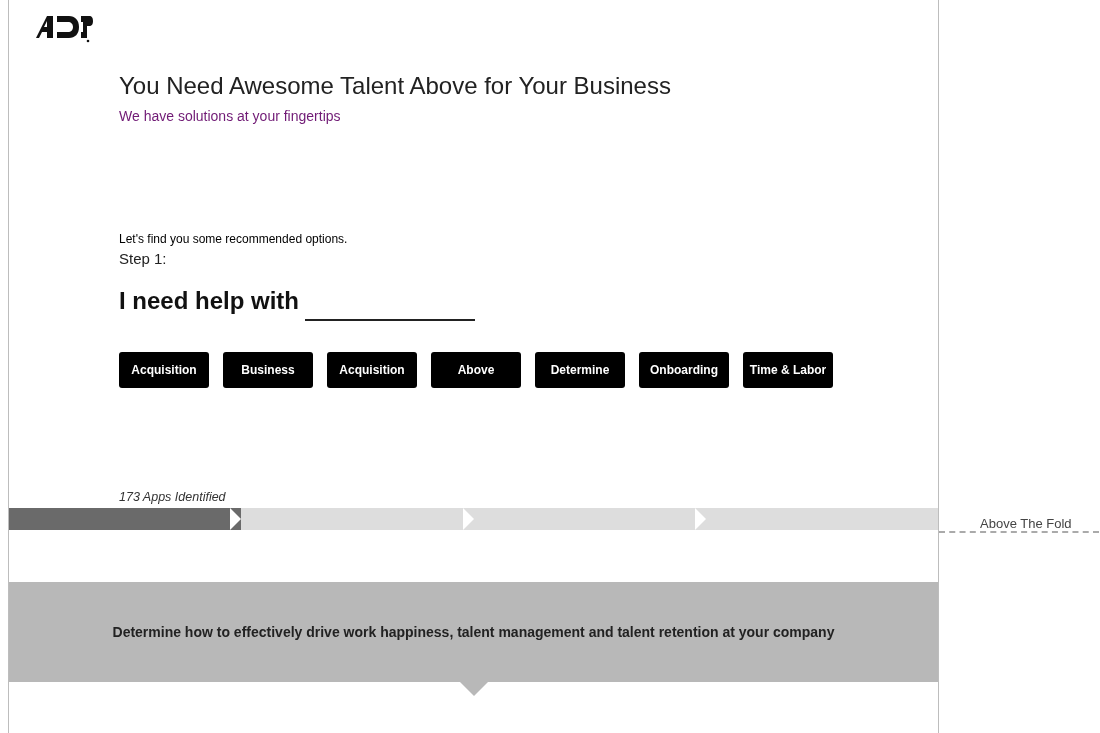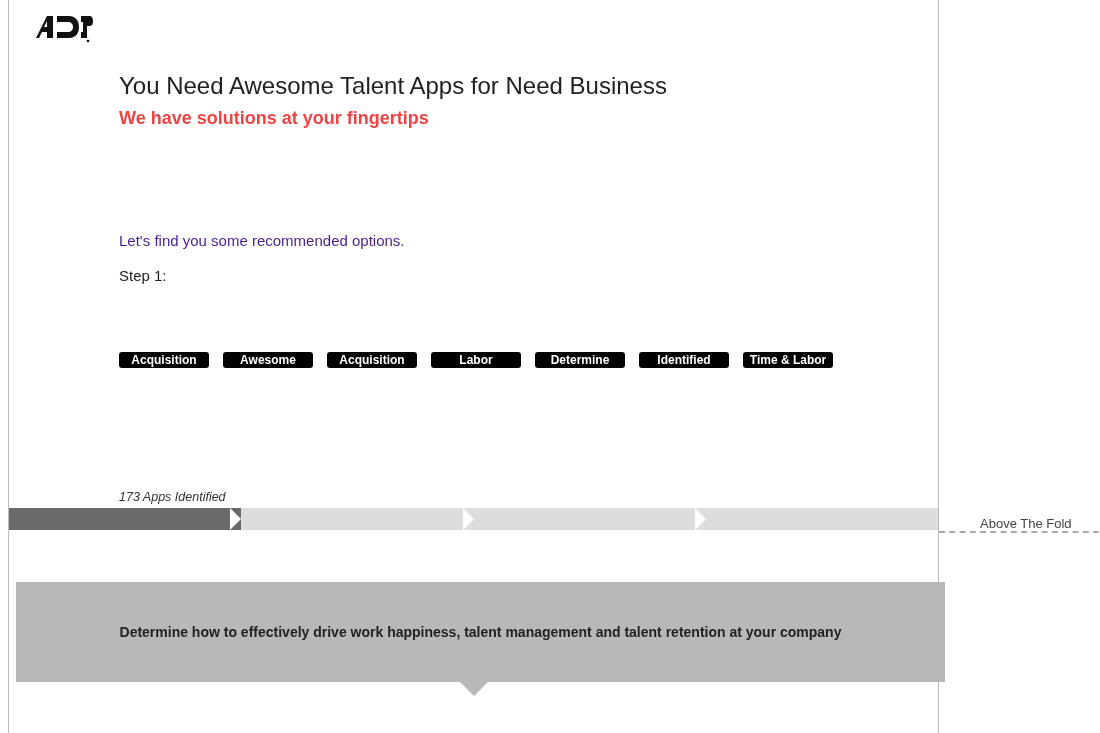--- a/index.html
+++ b/index.html
@@ -1,38 +1,38 @@
 <!DOCTYPE html>
 <html><head>
 <meta charset="utf-8">
 <style>
   html,body{margin:0;padding:0;font-family:Arial,Helvetica,sans-serif;background:#fff;color:#222;}
   .canvas{width:1100px;height:733px;position:relative;overflow:hidden;}
   .page{position:absolute;left:8px;top:0;width:929px;height:733px;border:1px solid #bdbdbd;border-top:none;border-bottom:none;background:#fff;}
   .logo{position:absolute;left:24px;top:12px;}
   .content{position:absolute;left:110px;top:72px;width:720px;}
   .headline{font-size:24px;font-weight:400;color:#222;margin:0 0 8px 0;}
-  .subhead{font-size:18px;color:#ef4444;margin:0;font-weight:bold;}
+  .subhead{font-size:14px;color:#701a75;margin:0;}
   .finder{position:absolute;left:110px;top:232px;width:720px;}
-  .lead{font-size:15px;color:#4c1d95;margin:0 0 18px 0;}
+  .lead{font-size:12px;color:#000000;margin:0 0 4px 0;}
   .step{font-size:15px;color:#222;margin:0 0 20px 0;}
   .prompt{font-size:24px;font-weight:700;color:#111;margin:0;display:flex;align-items:flex-end;}
   .blank{display:inline-block;width:170px;border-bottom:2px solid #222;margin-left:6px;position:relative;top:6px;height:18px;}
   .chips{position:absolute;left:110px;top:352px;display:flex;gap:14px;}
-  .chip{background:#000;color:#fff;font-size:12px;font-weight:700;border:none;border-radius:3px;width:90px;height:16px;display:flex;align-items:center;justify-content:center;cursor:pointer;}
+  .chip{background:#000;color:#fff;font-size:12px;font-weight:700;border:none;border-radius:3px;width:90px;height:36px;display:flex;align-items:center;justify-content:center;cursor:pointer;}
   .count{position:absolute;left:110px;top:490px;font-size:12.5px;font-style:italic;color:#333;text-align:right;}
   .stepper{position:absolute;left:0;top:508px;width:100%;height:22px;display:flex;}
   .seg{flex:1;height:22px;background:#ddd;position:relative;}
   .seg.active{background:#6a6a6a;}
   .seg:not(:first-child)::before{
     content:"";position:absolute;left:-11px;top:0;width:0;height:0;
     border-top:11px solid transparent;border-bottom:11px solid transparent;
     border-left:11px solid #fff;
   }
-  .banner{position:absolute;left:0;top:582px;width:100%;height:100px;background:#b8b8b8;display:flex;align-items:center;justify-content:center;margin-left:7px;}
+  .banner{position:absolute;left:0;top:582px;width:100%;height:100px;background:#b8b8b8;display:flex;align-items:center;justify-content:center;}
   .banner-text{font-size:14px;font-weight:700;color:#222;text-align:center;}
   .pointer{position:absolute;left:50%;top:682px;transform:translateX(-50%);width:0;height:0;border-left:14px solid transparent;border-right:14px solid transparent;border-top:14px solid #b8b8b8;}
   .fold-label{position:absolute;left:980px;top:516px;font-size:13px;color:#444;}
   .fold-line{position:absolute;left:939px;top:531px;width:160px;border-top:2px dashed #aaa;}
 </style>
 </head>
 <body>
 <div class="canvas">
 
 <div class="page">
@@ -42,36 +42,40 @@
       <g fill="#111">
         <path d="M3 26 L14 4 L20 4 L20 26 L14 26 L14 20 L9 20 L6 26 Z M11 15 L14 15 L14 9 Z"></path>
         <path d="M24 4 L36 4 C42 4 46 8 46 15 C46 22 42 26 36 26 L24 26 L24 20 L30 20 L30 10 L24 10 Z M30 10 L35 10 C38 10 40 12 40 15 C40 18 38 20 35 20 L30 20 Z" fill-rule="evenodd"></path>
         <path d="M48 4 L56 4 C59 4 60 6 60 9 C60 12 59 14 56 14 L54 14 L54 26 L48 26 L48 20 L50 20 L50 10 L48 10 Z"></path>
       </g>
       <circle cx="55" cy="29" r="1.3" fill="#111"></circle>
     </svg>
   </div>
 
   <div class="content">
-    <h1 class="headline">You Need Awesome Talent Apps for Need Business</h1>
+    <h1 class="headline">You Need Awesome Talent Above for Your Business</h1>
     <p class="subhead">We have solutions at your fingertips</p>
   </div>
 
   <div class="finder">
     <p class="lead">Let's find you some recommended options.</p>
     <p class="step">Step 1:</p>
+    <p class="prompt">
+      <span>I need help with</span>
+      <span class="blank"></span>
+    </p>
   </div>
 
   <div class="chips">
     <button class="chip">Acquisition</button>
-    <button class="chip">Awesome</button>
+    <button class="chip">Business</button>
     <button class="chip">Acquisition</button>
-    <button class="chip">Labor</button>
+    <button class="chip">Above</button>
     <button class="chip">Determine</button>
-    <button class="chip">Identified</button>
+    <button class="chip">Onboarding</button>
     <button class="chip">Time &amp; Labor</button>
   </div>
 
   <div class="count">173 Apps Identified</div>
 
   <div class="stepper">
     <div class="seg active"></div>
     <div class="seg"></div>
     <div class="seg"></div>
     <div class="seg"></div>

